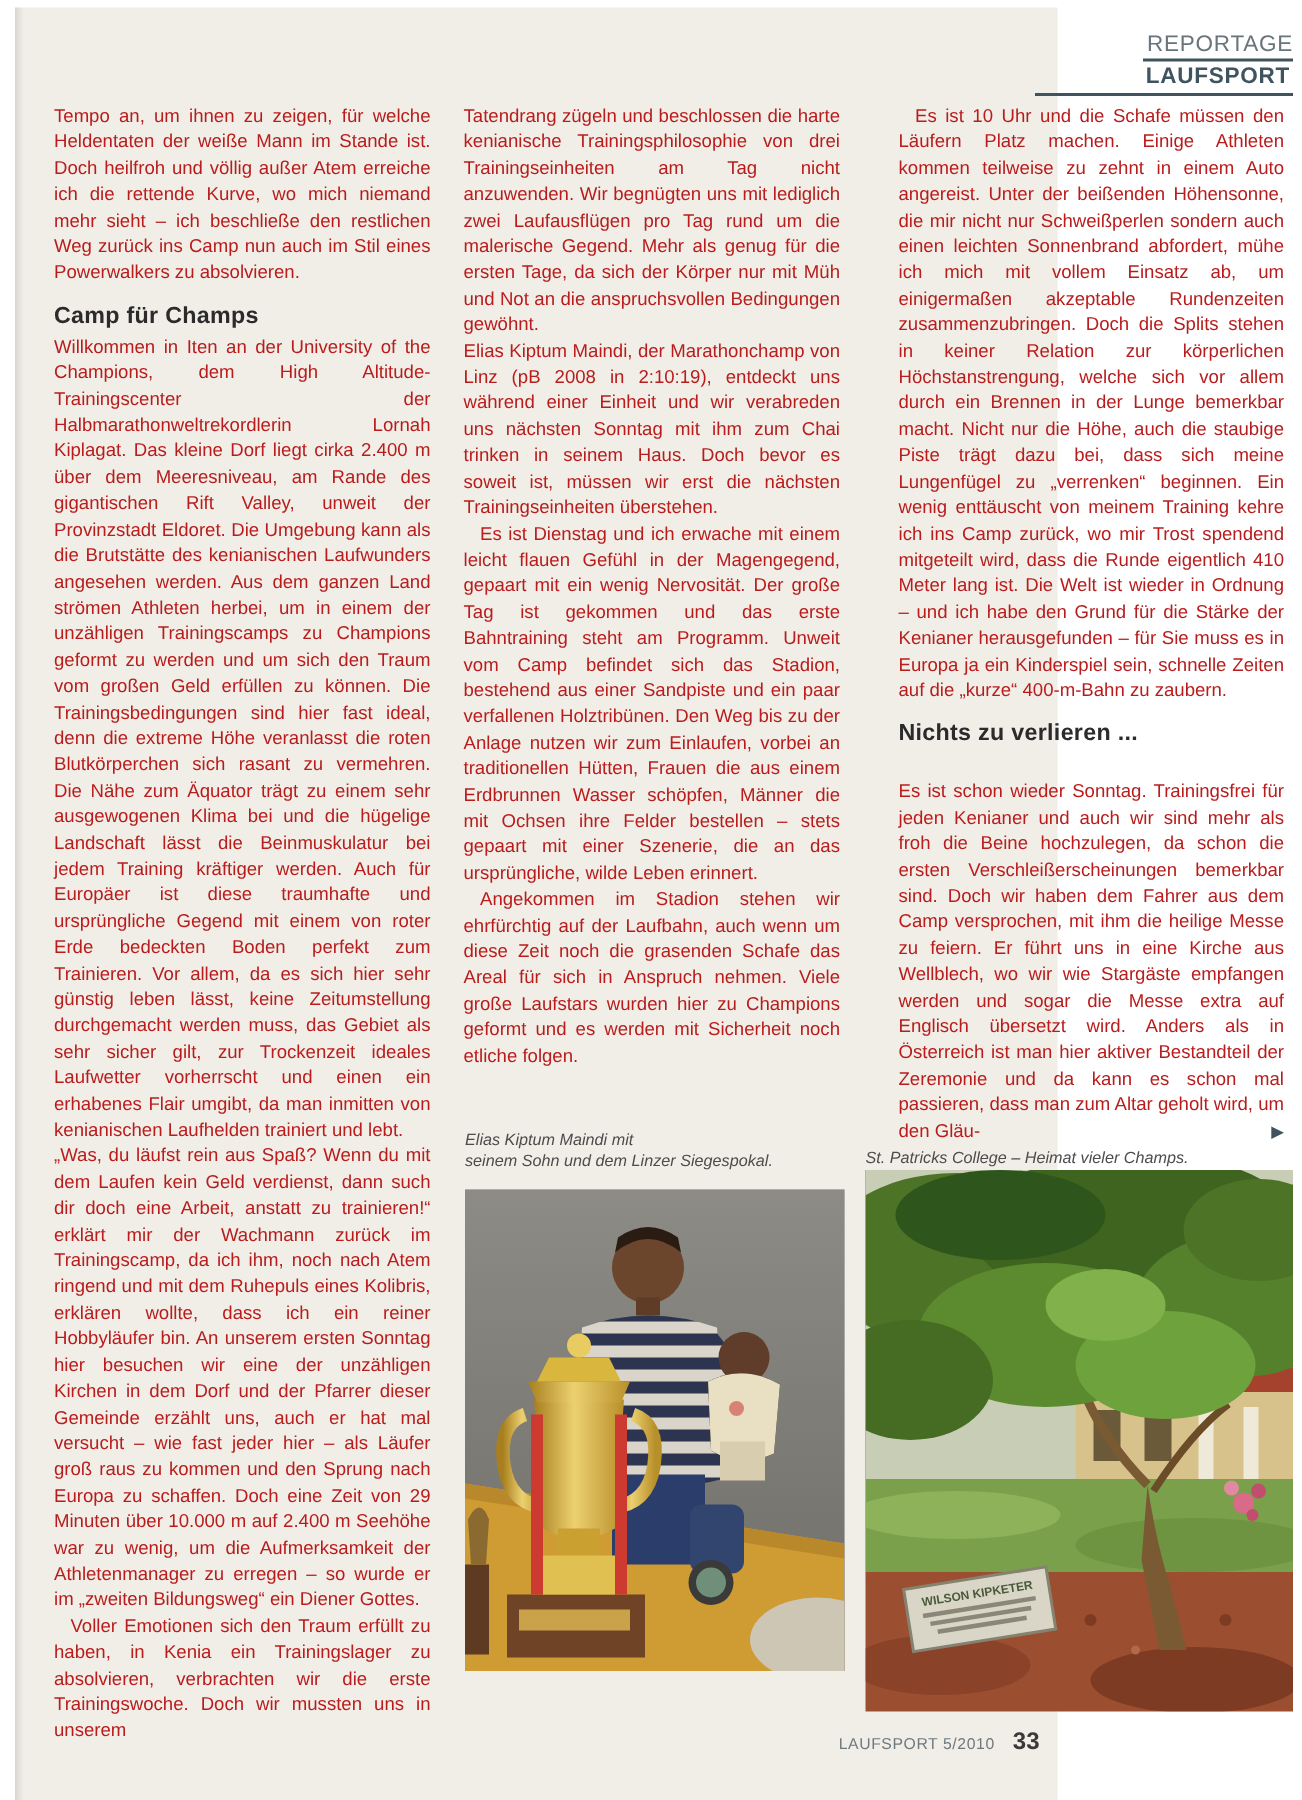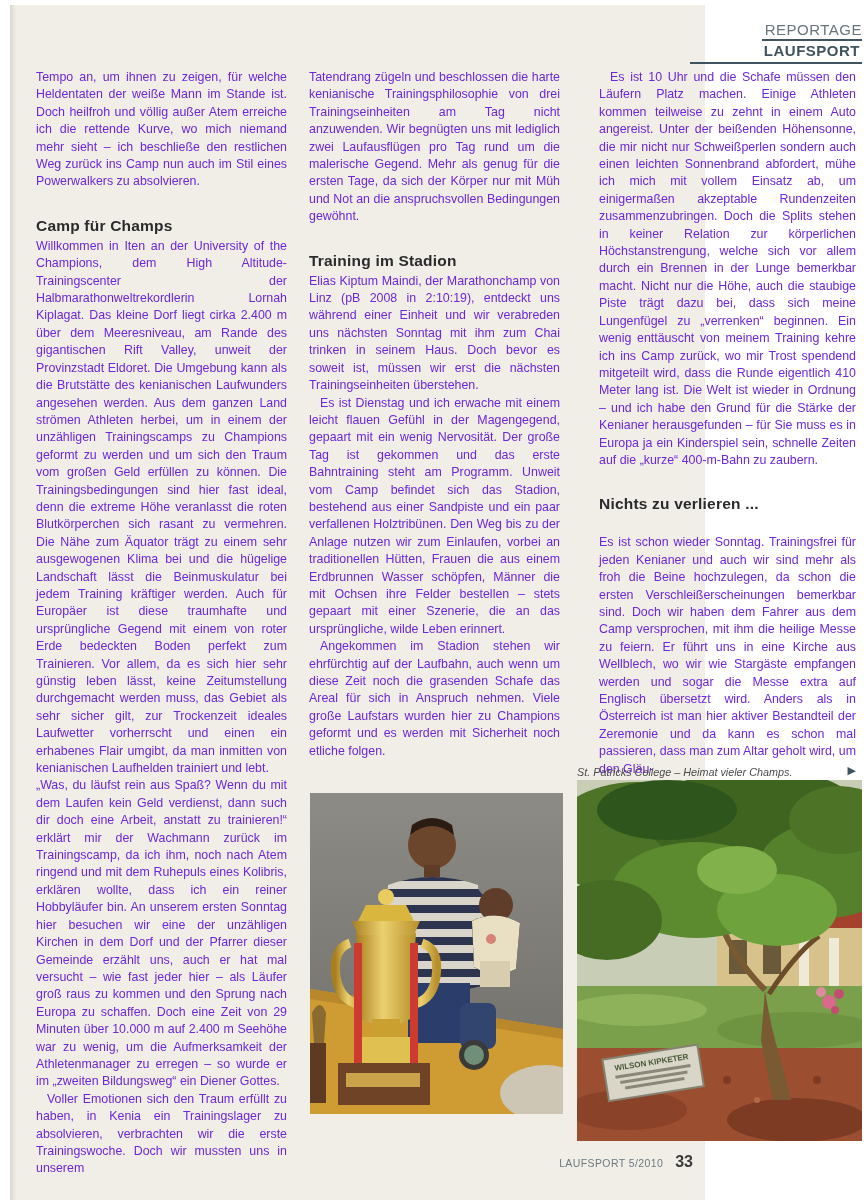--- a/index.html
+++ b/index.html
@@ -13,23 +13,23 @@
   .masthead .section{font-size:15px;color:#68757b;letter-spacing:.5px;}
   .masthead .brand{font-size:15px;font-weight:bold;color:#3f545e;letter-spacing:.5px;
     border-top:2px solid #3f545e;padding:1px 2px 0 2px;display:inline-block;}
   .masthead-rule{height:2px;background:#3f545e;margin-top:2px;}
 
   
   .col{position:absolute;top:64px;}
   .col1{left:26px;width:251px;}
   .col2{left:299px;width:251px;}
   .col3{left:589px;width:257px;}
-  .col p{margin:0;text-align:justify;font-size:12.4px;line-height:17.4px;color:#6d28d9;}
+  .col p{margin:0;text-align:justify;font-size:12.4px;line-height:17.4px;color:#b91c1c;}
   .col p.indent{text-indent:11px;}
-  .col h2{margin:26px 0 3px 0;font-size:15.5px;line-height:18px;font-weight:bold;color:#2b2b2b;letter-spacing:.2px;}
+  .col h2{margin:11px 0 3px 0;font-size:15.5px;line-height:18px;font-weight:bold;color:#2b2b2b;letter-spacing:.2px;}
   .cont-wrap{position:relative;margin-top:21px;}
   .cont-arrow{position:absolute;right:0;bottom:2px;font-size:11px;color:#3f545e;line-height:1;}
 
   
   .caption{position:absolute;font-style:italic;font-size:10.8px;line-height:14px;color:#4c4c4c;}
   .caption1{left:300px;top:748px;width:252px;}
   .caption2{left:567px;top:760px;width:285px;}
 
   
   .photo{position:absolute;overflow:hidden;background:#777;}
@@ -56,35 +56,38 @@
   <div class="col col1">
     <p>Tempo an, um ihnen zu zeigen, für welche Heldentaten der weiße Mann im Stande ist. Doch heilfroh und völlig außer Atem erreiche ich die rettende Kurve, wo mich niemand mehr sieht – ich beschließe den restlichen Weg zurück ins Camp nun auch im Stil eines Powerwalkers zu absolvieren.</p>
     <h2>Camp für Champs</h2>
     <p>Willkommen in Iten an der University of the Champions, dem High Altitude-Trainingscenter der Halbmarathonweltrekordlerin Lornah Kiplagat. Das kleine Dorf liegt cirka 2.400 m über dem Meeresniveau, am Rande des gigantischen Rift Valley, unweit der Provinzstadt Eldoret. Die Umgebung kann als die Brutstätte des kenianischen Laufwunders angesehen werden. Aus dem ganzen Land strömen Athleten herbei, um in einem der unzähligen Trainingscamps zu Champions geformt zu werden und um sich den Traum vom großen Geld erfüllen zu können. Die Trainingsbedingungen sind hier fast ideal, denn die extreme Höhe veranlasst die roten Blutkörperchen sich rasant zu vermehren. Die Nähe zum Äquator trägt zu einem sehr ausgewogenen Klima bei und die hügelige Landschaft lässt die Beinmuskulatur bei jedem Training kräftiger werden. Auch für Europäer ist diese traumhafte und ursprüngliche Gegend mit einem von roter Erde bedeckten Boden perfekt zum Trainieren. Vor allem, da es sich hier sehr günstig leben lässt, keine Zeitumstellung durchgemacht werden muss, das Gebiet als sehr sicher gilt, zur Trockenzeit ideales Laufwetter vorherrscht und einen ein erhabenes Flair umgibt, da man inmitten von kenianischen Laufhelden trainiert und lebt.</p>
     <p>„Was, du läufst rein aus Spaß? Wenn du mit dem Laufen kein Geld verdienst, dann such dir doch eine Arbeit, anstatt zu trainieren!“ erklärt mir der Wachmann zurück im Trainingscamp, da ich ihm, noch nach Atem ringend und mit dem Ruhepuls eines Kolibris, erklären wollte, dass ich ein reiner Hobbyläufer bin. An unserem ersten Sonntag hier besuchen wir eine der unzähligen Kirchen in dem Dorf und der Pfarrer dieser Gemeinde erzählt uns, auch er hat mal versucht – wie fast jeder hier – als Läufer groß raus zu kommen und den Sprung nach Europa zu schaffen. Doch eine Zeit von 29 Minuten über 10.000 m auf 2.400 m Seehöhe war zu wenig, um die Aufmerksamkeit der Athletenmanager zu erregen – so wurde er im „zweiten Bildungsweg“ ein Diener Gottes.</p>
     <p class="indent">Voller Emotionen sich den Traum erfüllt zu haben, in Kenia ein Trainingslager zu absolvieren, verbrachten wir die erste Trainingswoche. Doch wir mussten uns in unserem</p>
   </div>
 
   <div class="col col2">
     <p>Tatendrang zügeln und beschlossen die harte kenianische Trainingsphilosophie von drei Trainingseinheiten am Tag nicht anzuwenden. Wir begnügten uns mit lediglich zwei Laufausflügen pro Tag rund um die malerische Gegend. Mehr als genug für die ersten Tage, da sich der Körper nur mit Müh und Not an die anspruchsvollen Bedingungen gewöhnt.</p>
-    <h2>Training im Stadion</h2>
     <p>Elias Kiptum Maindi, der Marathonchamp von Linz (pB 2008 in 2:10:19), entdeckt uns während einer Einheit und wir verabreden uns nächsten Sonntag mit ihm zum Chai trinken in seinem Haus. Doch bevor es soweit ist, müssen wir erst die nächsten Trainingseinheiten überstehen.</p>
     <p class="indent">Es ist Dienstag und ich erwache mit einem leicht flauen Gefühl in der Magengegend, gepaart mit ein wenig Nervosität. Der große Tag ist gekommen und das erste Bahntraining steht am Programm. Unweit vom Camp befindet sich das Stadion, bestehend aus einer Sandpiste und ein paar verfallenen Holztribünen. Den Weg bis zu der Anlage nutzen wir zum Einlaufen, vorbei an traditionellen Hütten, Frauen die aus einem Erdbrunnen Wasser schöpfen, Männer die mit Ochsen ihre Felder bestellen – stets gepaart mit einer Szenerie, die an das ursprüngliche, wilde Leben erinnert.</p>
     <p class="indent">Angekommen im Stadion stehen wir ehrfürchtig auf der Laufbahn, auch wenn um diese Zeit noch die grasenden Schafe das Areal für sich in Anspruch nehmen. Viele große Laufstars wurden hier zu Champions geformt und es werden mit Sicherheit noch etliche folgen.</p>
   </div>
 
   <div class="col col3">
     <p class="indent">Es ist 10 Uhr und die Schafe müssen den Läufern Platz machen. Einige Athleten kommen teilweise zu zehnt in einem Auto angereist. Unter der beißenden Höhensonne, die mir nicht nur Schweißperlen sondern auch einen leichten Sonnenbrand abfordert, mühe ich mich mit vollem Einsatz ab, um einigermaßen akzeptable Rundenzeiten zusammenzubringen. Doch die Splits stehen in keiner Relation zur körperlichen Höchstanstrengung, welche sich vor allem durch ein Brennen in der Lunge bemerkbar macht. Nicht nur die Höhe, auch die staubige Piste trägt dazu bei, dass sich meine Lungenfügel zu „verrenken“ beginnen. Ein wenig enttäuscht von meinem Training kehre ich ins Camp zurück, wo mir Trost spendend mitgeteilt wird, dass die Runde eigentlich 410 Meter lang ist. Die Welt ist wieder in Ordnung – und ich habe den Grund für die Stärke der Kenianer herausgefunden – für Sie muss es in Europa ja ein Kinderspiel sein, schnelle Zeiten auf die „kurze“ 400-m-Bahn zu zaubern.</p>
     <h2>Nichts zu verlieren ...</h2>
     <div class="cont-wrap">
       <p>Es ist schon wieder Sonntag. Trainingsfrei für jeden Kenianer und auch wir sind mehr als froh die Beine hochzulegen, da schon die ersten Verschleißerscheinungen bemerkbar sind. Doch wir haben dem Fahrer aus dem Camp versprochen, mit ihm die heilige Messe zu feiern. Er führt uns in eine Kirche aus Wellblech, wo wir wie Stargäste empfangen werden und sogar die Messe extra auf Englisch übersetzt wird. Anders als in Österreich ist man hier aktiver Bestandteil der Zeremonie und da kann es schon mal passieren, dass man zum Altar geholt wird, um den Gläu-</p>
       <span class="cont-arrow">▶</span>
     </div>
   </div>
 
+  <div class="caption caption1">
+    <div>Elias Kiptum Maindi mit</div>
+    <div>seinem Sohn und dem Linzer Siegespokal.</div>
+  </div>
 
   <div class="photo photo1">
     <svg viewBox="0 0 253 321" preserveAspectRatio="none">
       <defs>
         <linearGradient id="wall" x1="0" y1="0" x2="0" y2="1">
           <stop offset="0" stop-color="#8d8b86"></stop>
             <stop offset="1" stop-color="#6f6d68"></stop>
         </linearGradient>
         <pattern id="stripes" width="10" height="16" patternUnits="userSpaceOnUse">
           <rect width="10" height="8" fill="#2d3450"></rect>

